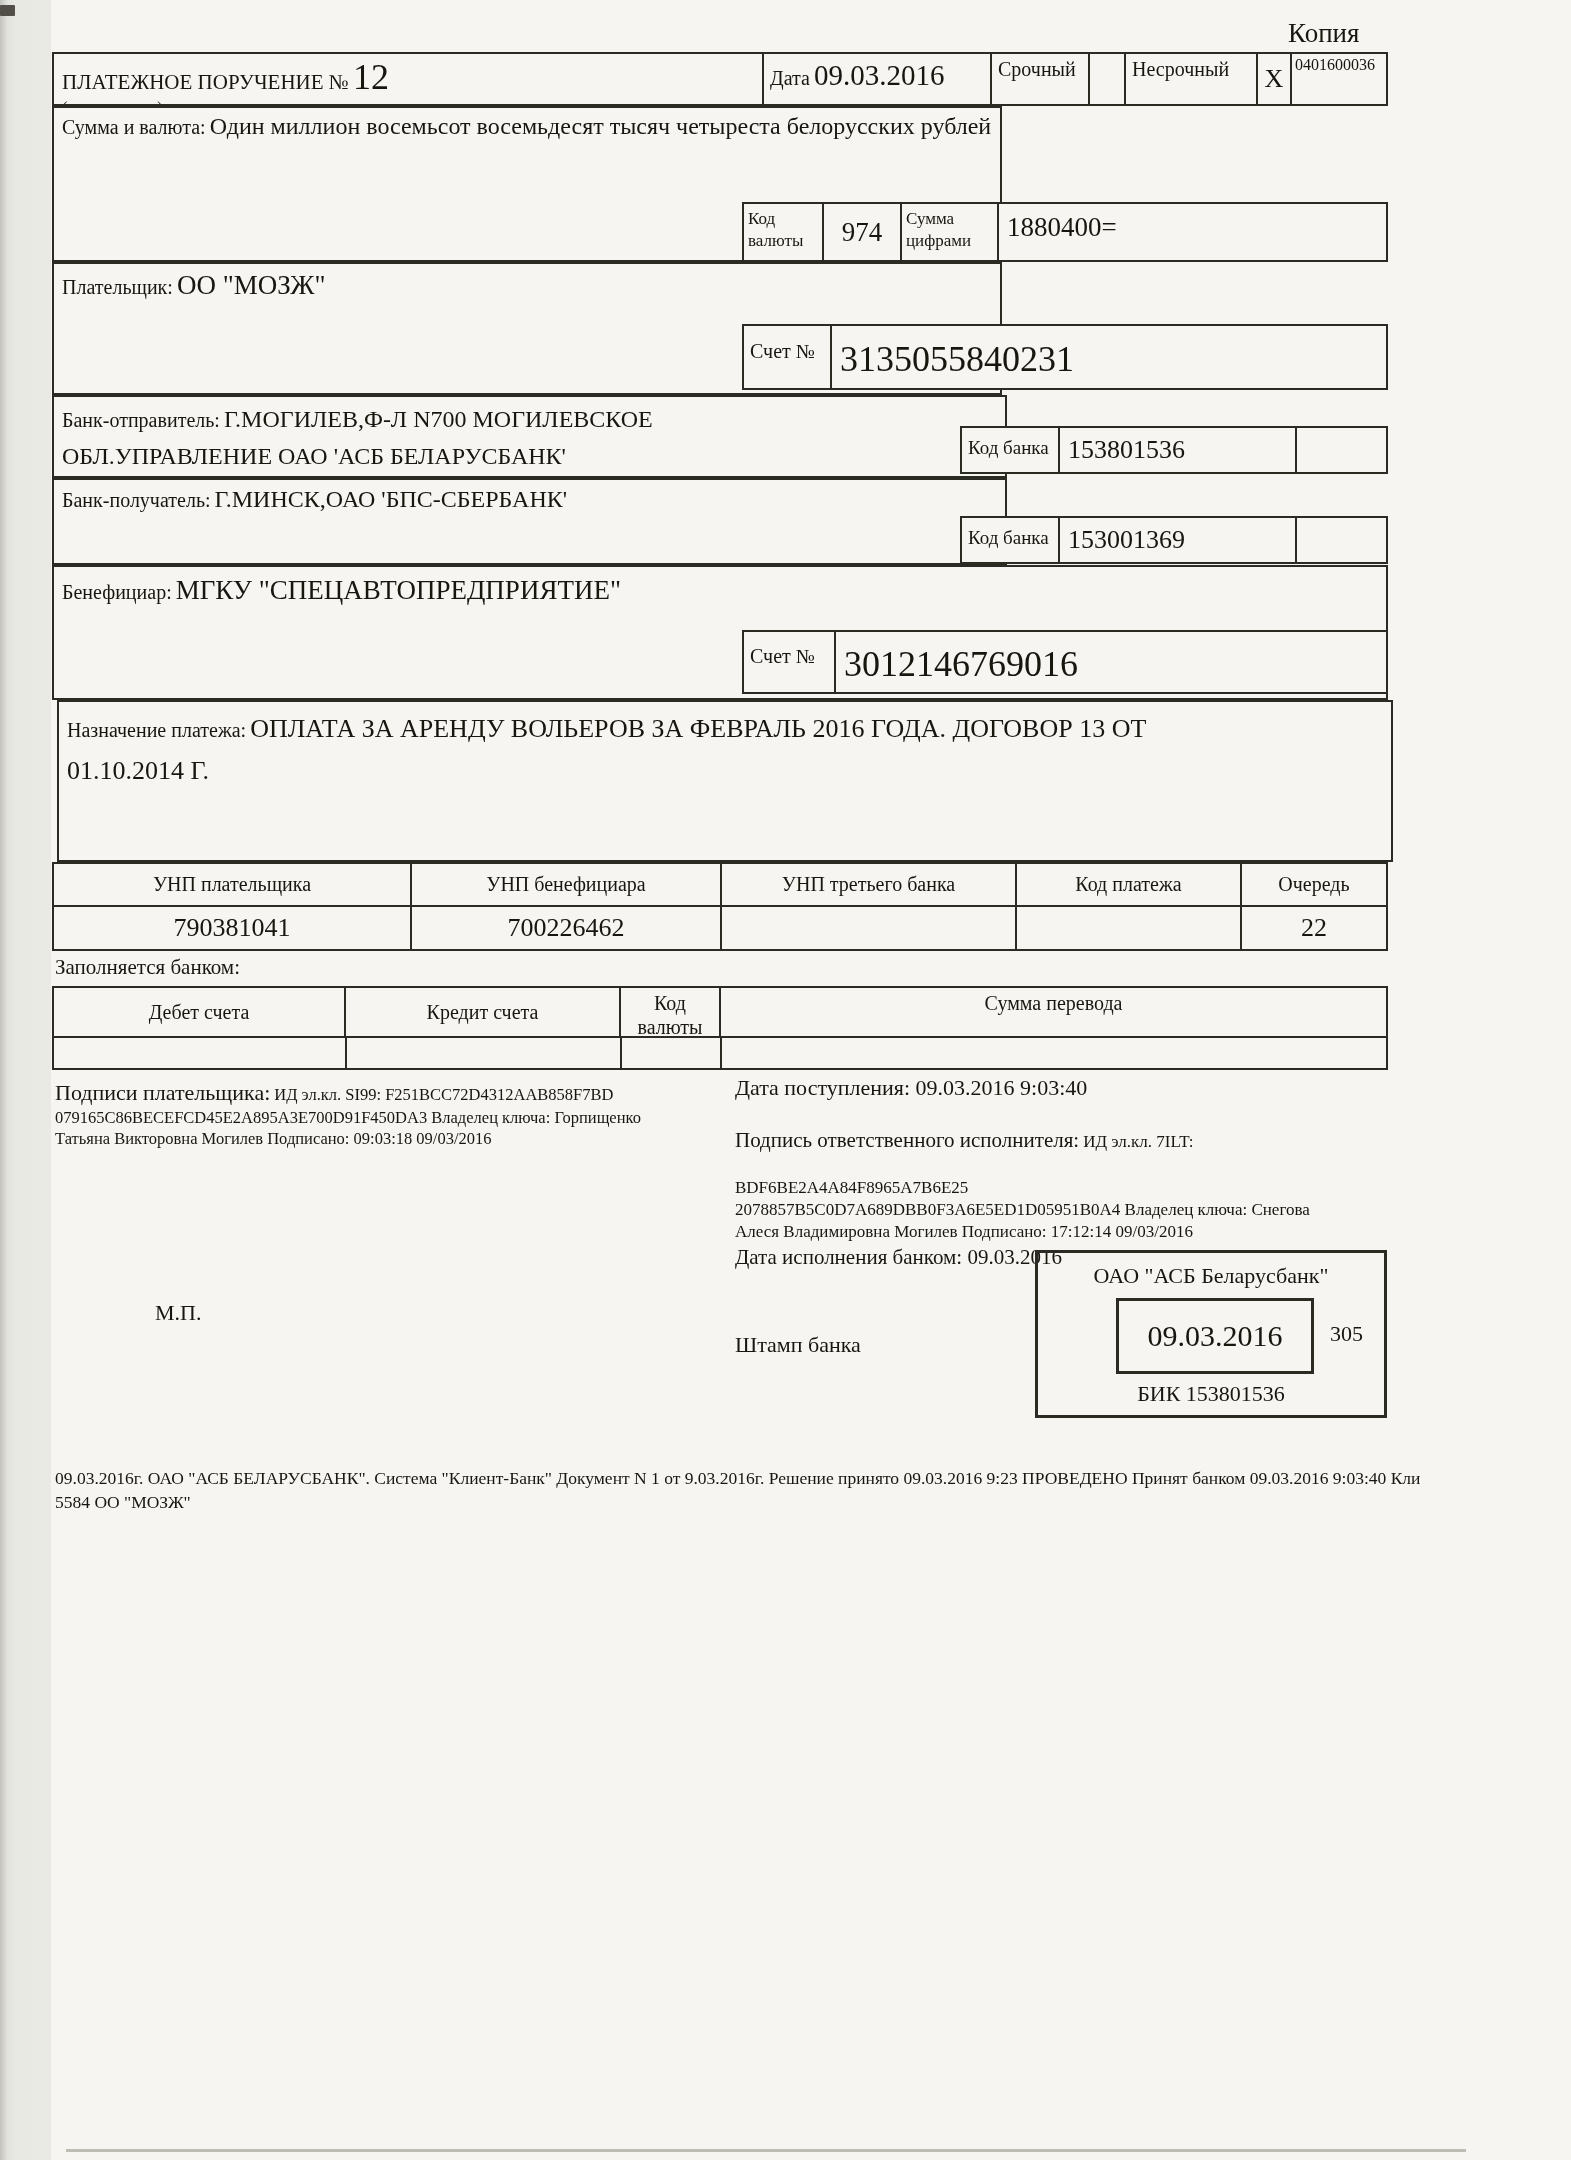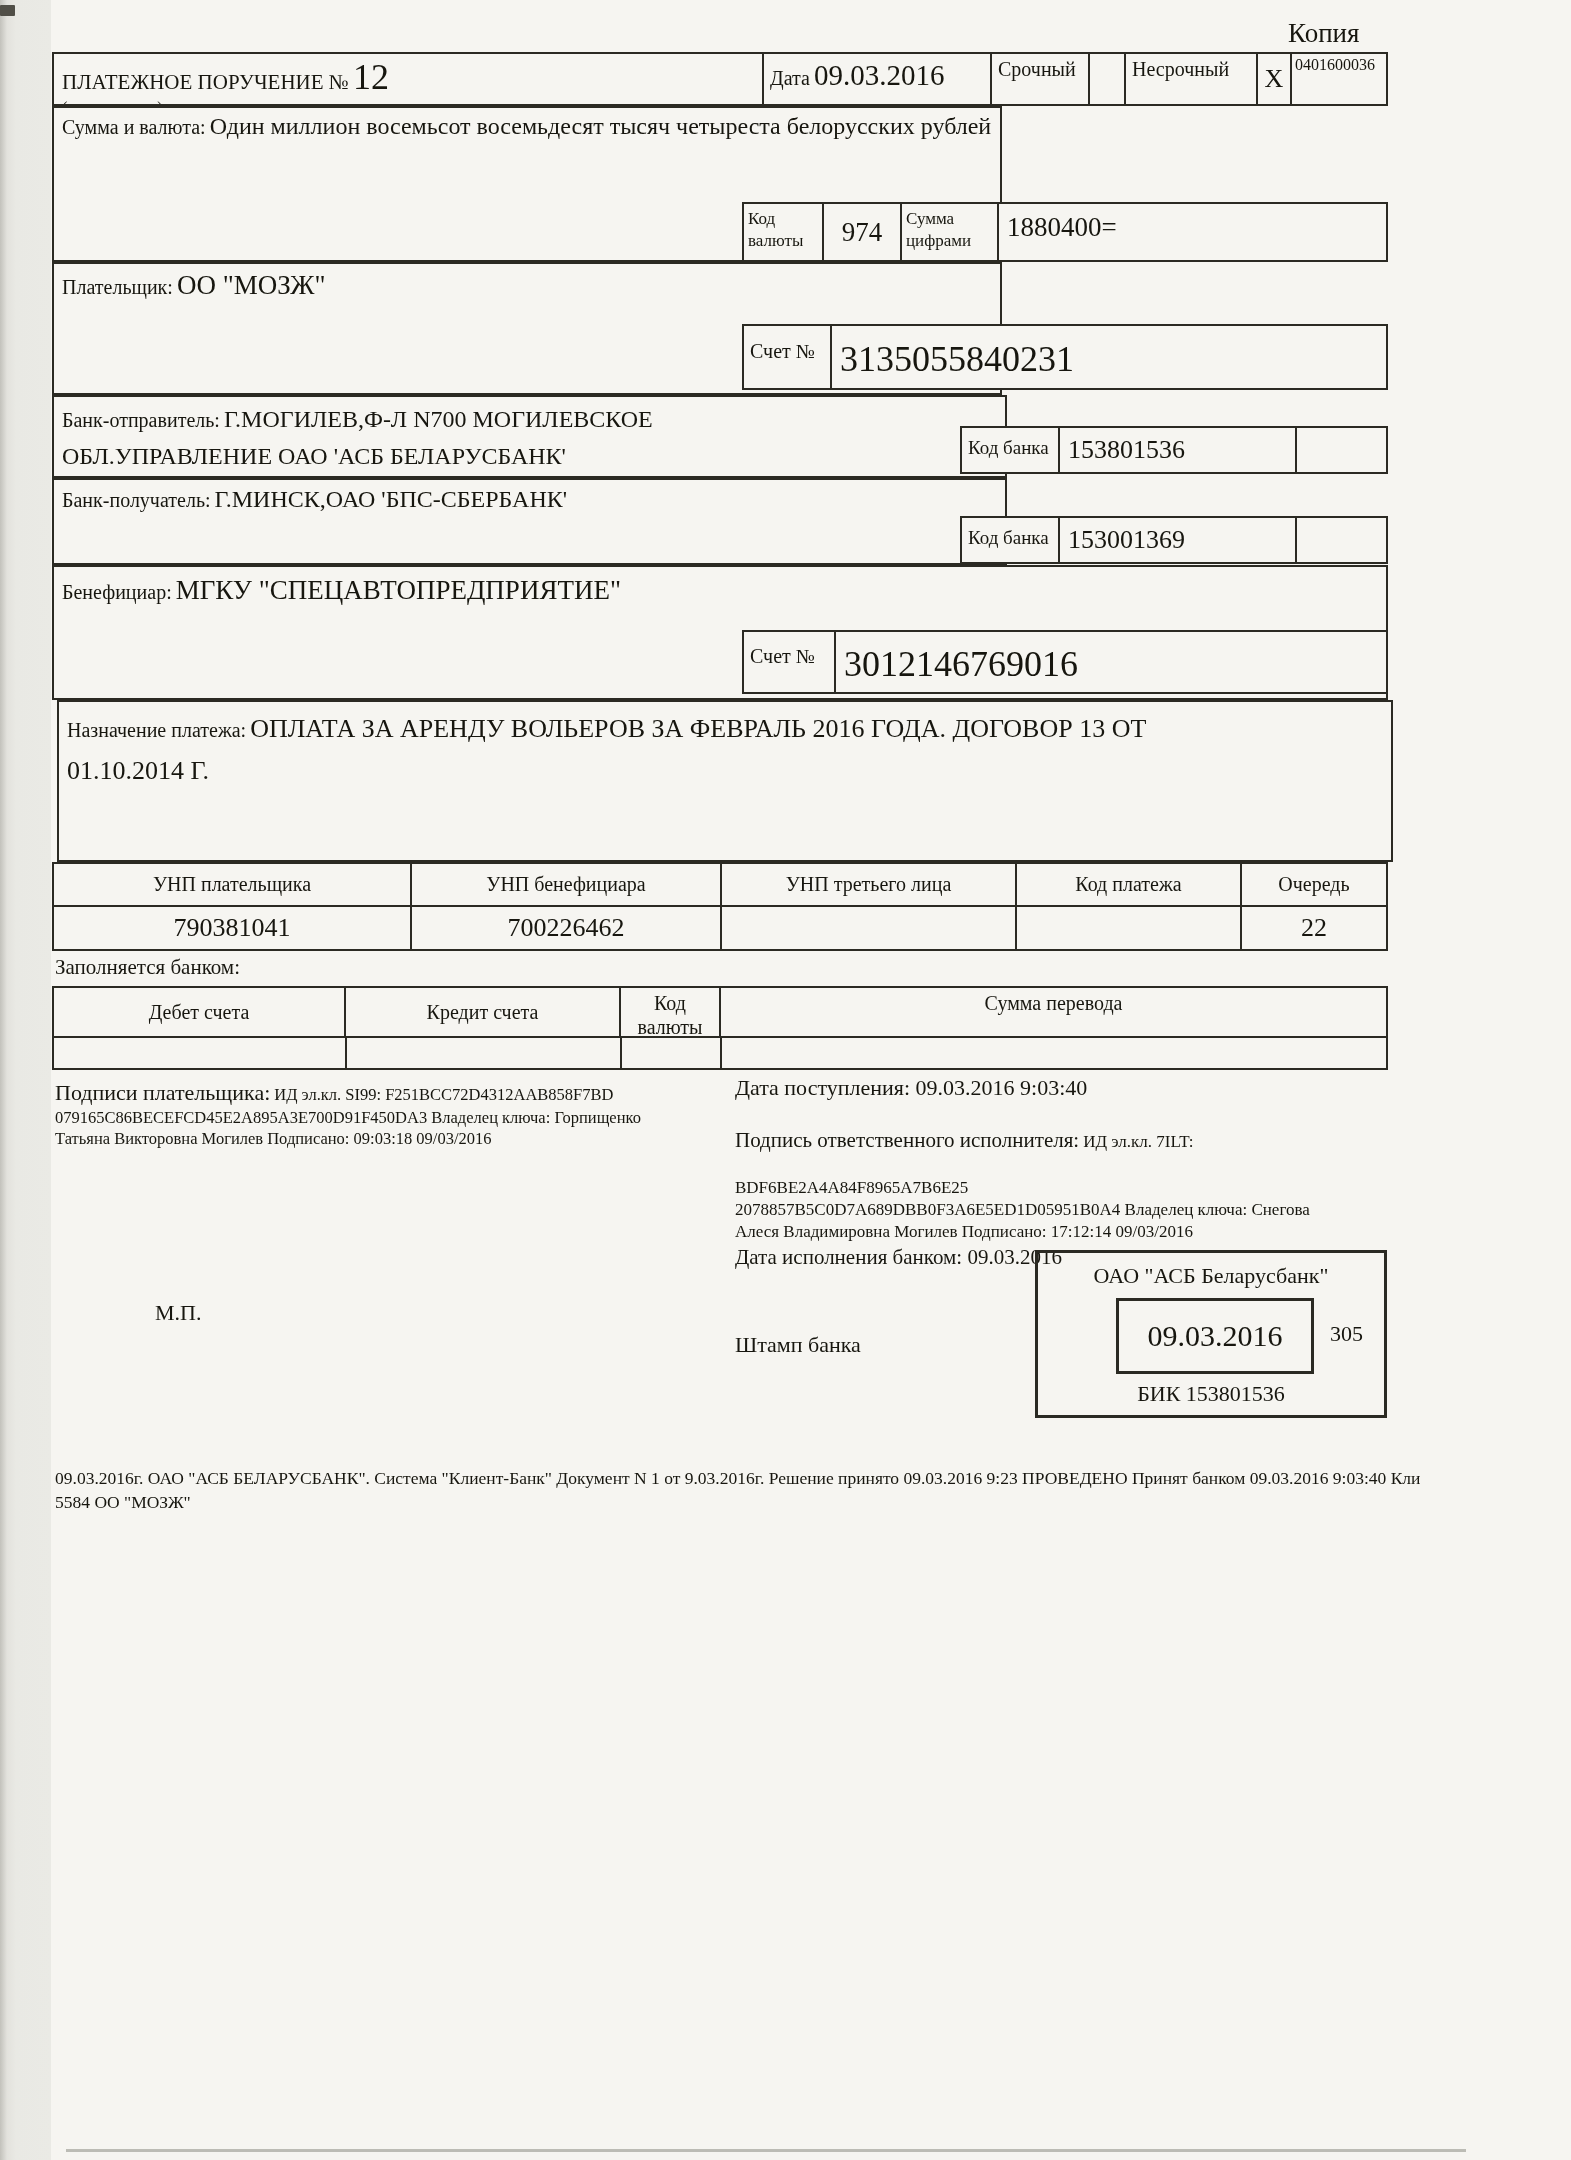--- a/index.html
+++ b/index.html
@@ -150,21 +150,21 @@
   </div>
 
   <div class="row" style="left:52px; top:862px; width:1336px; height:45px;">
     <div class="cell hdr20 center" style="width:358px;">
         <span>УНП плательщика</span>
       </div>
     <div class="cell hdr20 center" style="width:310px;">
         <span>УНП бенефициара</span>
       </div>
     <div class="cell hdr20 center" style="width:295px;">
-        <span>УНП третьего лица</span>
+        <span>УНП третьего банка</span>
       </div>
     <div class="cell hdr20 center" style="width:225px;">
         <span>Код платежа</span>
       </div>
     <div class="cell hdr20 center" style="flex:1;">
         <span>Очередь</span>
       </div>
   </div>
   <div class="row" style="left:52px; top:905px; width:1336px; height:46px;">
     <div class="cell v26 center" style="width:358px;">

